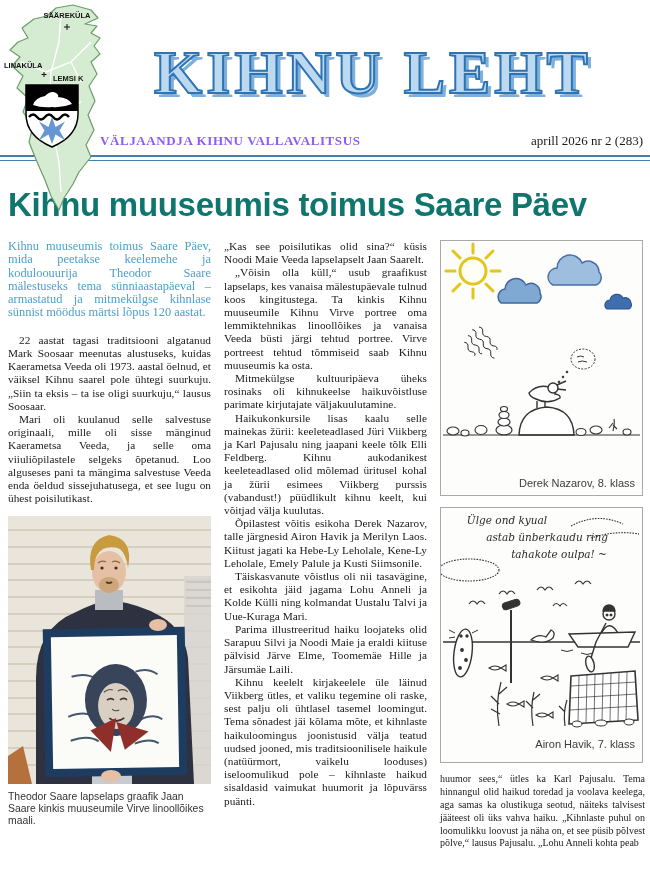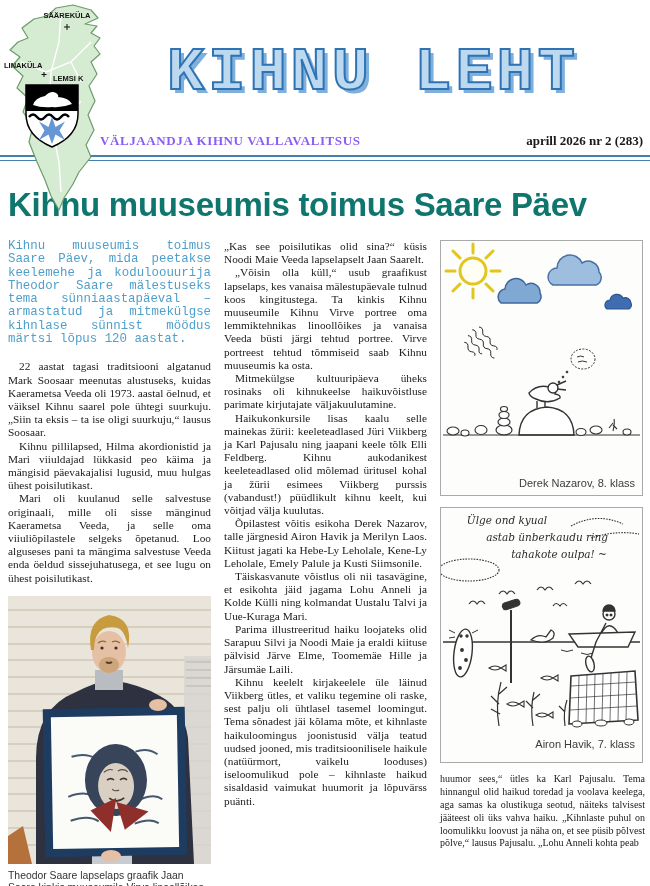--- a/index.html
+++ b/index.html
@@ -3,41 +3,41 @@
 <meta charset="utf-8">
 <style>
   html,body{margin:0;padding:0;}
   body{width:650px;height:886px;overflow:hidden;background:#fff;
        font-family:"Liberation Serif",serif;color:#1a1a1a;}
   .page{position:relative;width:650px;height:886px;background:#fff;}
 
   
   .map{position:absolute;left:1px;top:2px;width:118px;height:212px;z-index:5;}
   .np-title{position:absolute;left:98px;top:40px;width:550px;text-align:center;z-index:2;
-    font-family:Liberation Mono, monospace;font-weight:bold;font-size:62px;line-height:1.05;
+    font-family:Liberation Serif, serif;font-weight:bold;font-size:62px;line-height:1.05;
     letter-spacing:4px;color:#bdd9f0;-webkit-text-stroke:2px #2e74b5;
     text-shadow:4px 4px 0 #7fb0dd;}
   .publisher{position:absolute;left:100px;top:133px;z-index:2;font-weight:bold;
     font-size:13px;letter-spacing:.6px;color:#8b5cf6;}
-  .issue{position:absolute;right:7px;top:133px;z-index:2;font-weight:bold;font-size:13px;}
+  .issue{position:absolute;right:7px;top:133px;z-index:2;font-weight:normal;font-size:13px;}
   .rules{position:absolute;left:0;right:0;top:155px;height:3px;
     border-top:2px solid #447fae;border-bottom:1px solid #447fae;z-index:1;}
 
   
   .headline{position:absolute;left:8px;top:186px;width:640px;z-index:2;
     font-family:"Liberation Sans",sans-serif;font-weight:bold;font-size:33px;
     letter-spacing:-.3px;color:#0f766e;}
 
   
   .col{position:absolute;top:240px;width:203px;font-size:11.3px;line-height:13.2px;
        text-align:justify;}
   .col1{left:8px;}
   .col2{left:224px;}
   .col3{left:440px;width:205px;}
-  .lead{font-family:Liberation Mono, monospace;color:#4e9fca;font-size:12.4px;
+  .lead{font-family:Liberation Serif, serif;color:#4e9fca;font-size:12.4px;
         line-height:13.3px;text-align:justify;}
   p.body{margin:0;text-indent:11px;}
   p.body.first{margin-top:14px;}
   p.body.noindent{text-indent:0;}
   .photo{margin-top:11px;width:203px;height:268px;}
   .photo-caption{margin-top:3px;font-family:"Liberation Sans",sans-serif;
     font-size:10.4px;line-height:12px;color:#333;text-align:left;}
   .drawing{width:203px;height:256px;border:1px solid #a9a9a9;background:#fdfdfb;
     box-sizing:border-box;}
   .drawing + .drawing{margin-top:8px;}
@@ -82,21 +82,20 @@
   <div class="np-title">KIHNU LEHT</div>
   <div class="publisher">VÄLJAANDJA KIHNU VALLAVALITSUS</div>
   <div class="issue">aprill 2026 nr 2 (283)</div>
   <div class="rules"></div>
 
   <div class="headline">Kihnu muuseumis toimus Saare Päev</div>
 
   <div class="col col1">
     <div class="lead">Kihnu muuseumis toimus Saare Päev, mida peetakse keelemehe ja koduloouurija Theodor Saare mälestuseks tema sünniaastapäeval – armastatud ja mitmekülgse kihnlase sünnist möödus märtsi lõpus 120 aastat.</div>
     <p class="body first">22 aastat tagasi traditsiooni algatanud Mark Soosaar meenutas alustuseks, kuidas Kaerametsa Veeda oli 1973. aastal öelnud, et väiksel Kihnu saarel pole ühtegi suurkuju. „Siin ta eksis – ta ise oligi suurkuju,“ lausus Soosaar.</p>
-    <p class="body">Kihnu pillilapsed, Hilma akordionistid ja Mari viiuldajad lükkasid peo käima ja mängisid päevakajalisi lugusid, muu hulgas ühest poisilutikast.</p>
     <p class="body">Mari oli kuulanud selle salvestuse originaali, mille oli sisse mänginud Kaerametsa Veeda, ja selle oma viiuliõpilastele selgeks õpetanud. Loo alguseses pani ta mängima salvestuse Veeda enda öeldud sissejuhatusega, et see lugu on ühest poisilutikast.</p>
 
     <svg class="photo" viewBox="0 0 203 268">
       <rect width="203" height="268" fill="#eae5da"></rect>
       <g stroke="#cfc7b6" stroke-width="1.6">
         <path d="M0 14 H203 M0 31 H203 M0 48 H203 M0 64 H203 M0 81 H203 M0 98 H203 M0 115 H203 M0 131 H203 M0 148 H203 M0 165 H203 M0 182 H203 M0 198 H203 M0 215 H203 M0 232 H203 M0 249 H203"></path>
       </g>
       <rect x="176" y="60" width="27" height="208" fill="#d7d5d2" opacity="0.8"></rect>
       <g stroke="#b9b4ab" stroke-width="1">
           <path d="M178 66 H203 M178 74 H203 M178 82 H203 M178 90 H203"></path>

